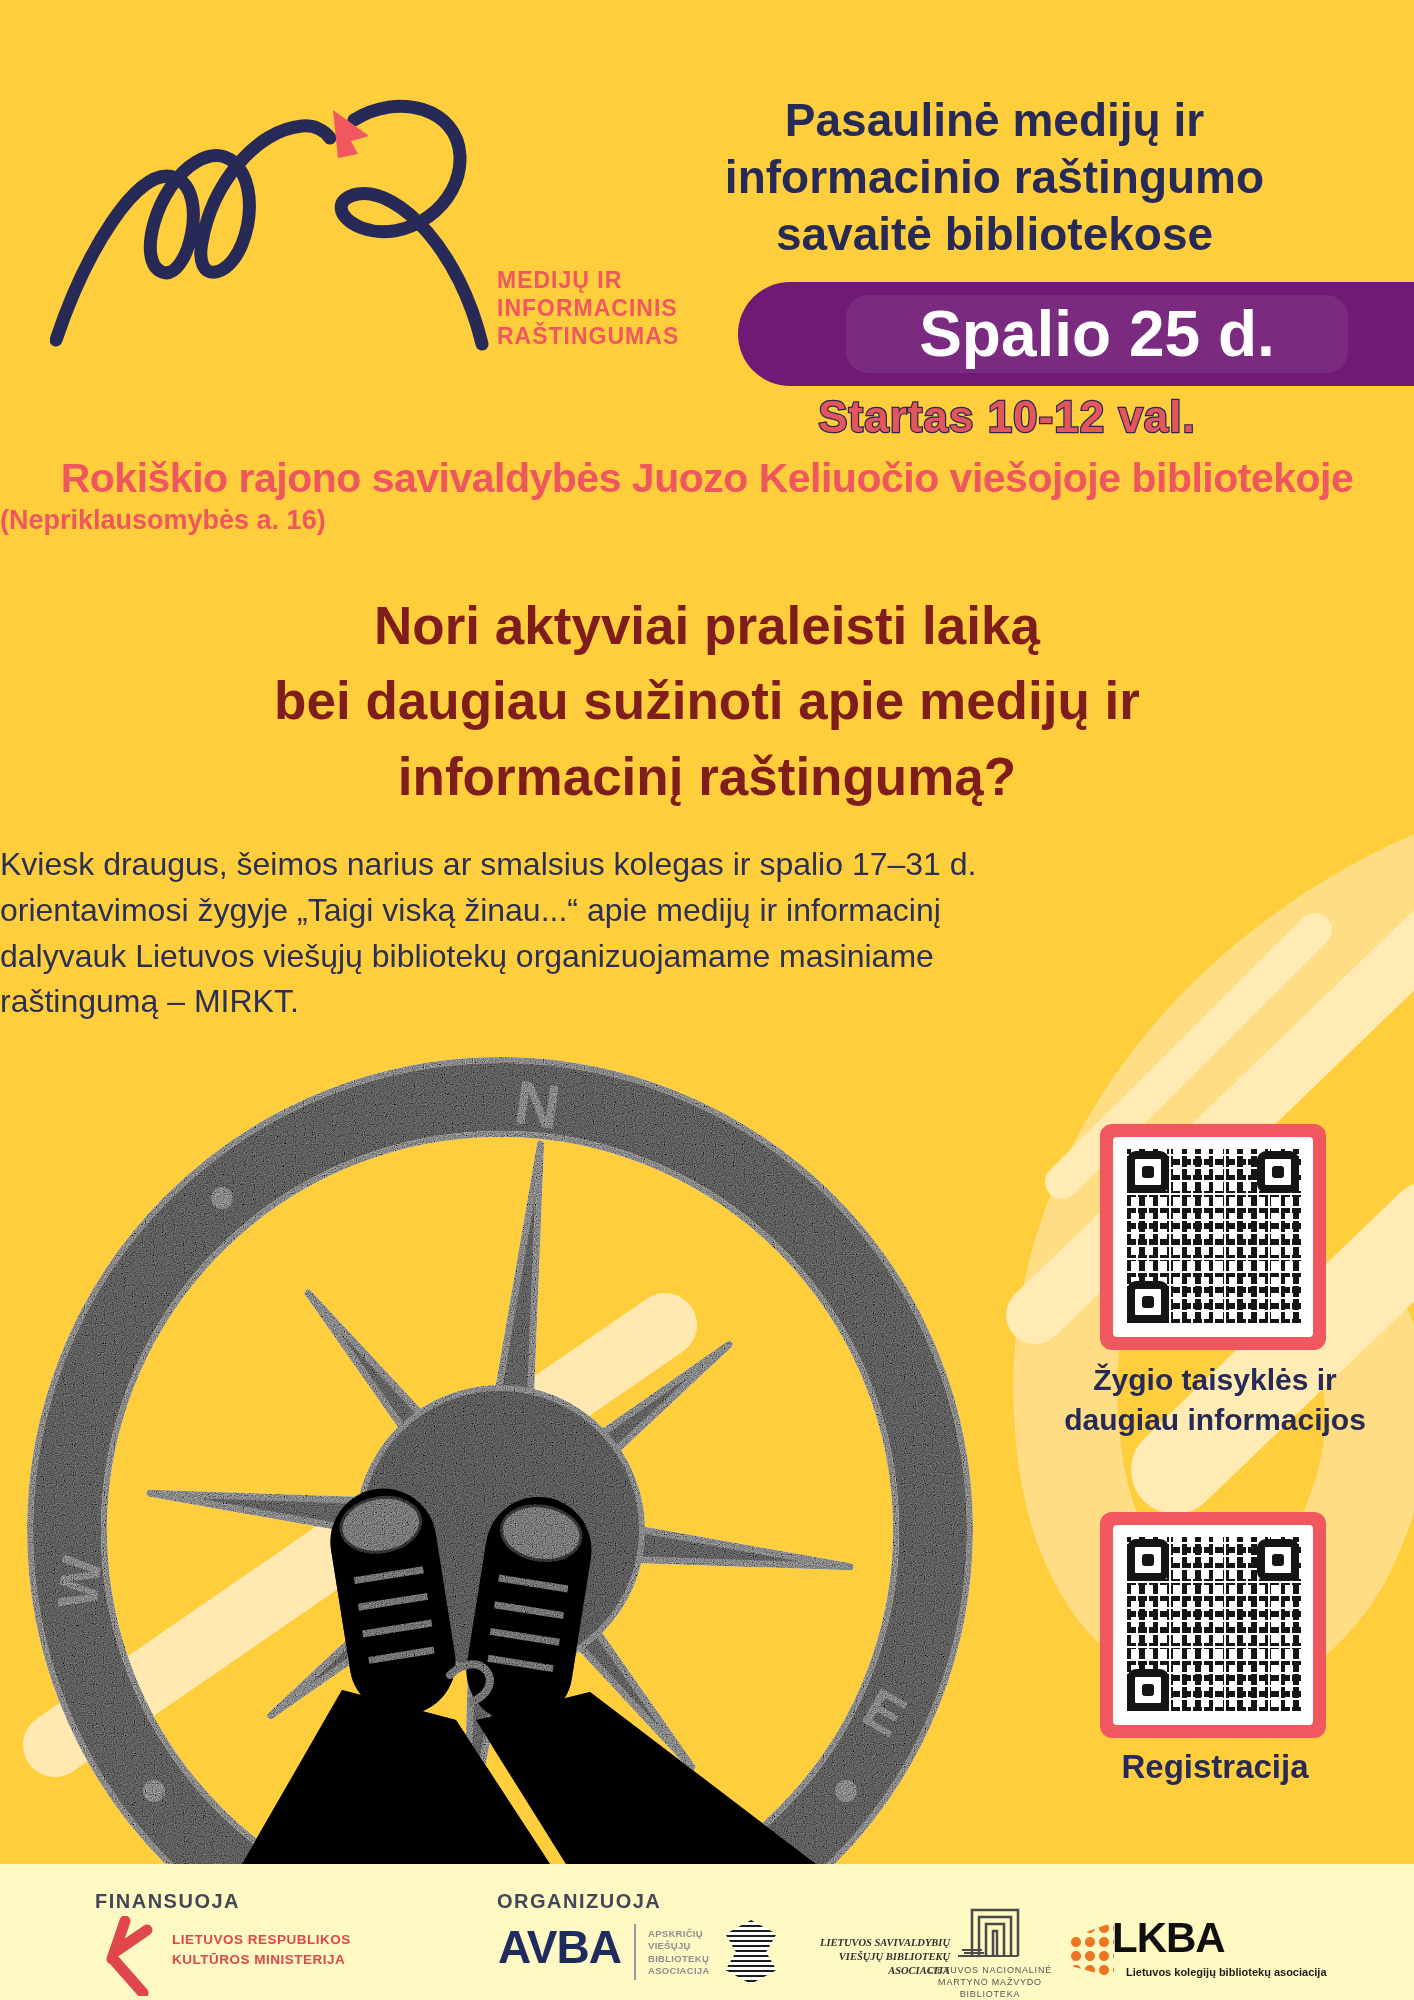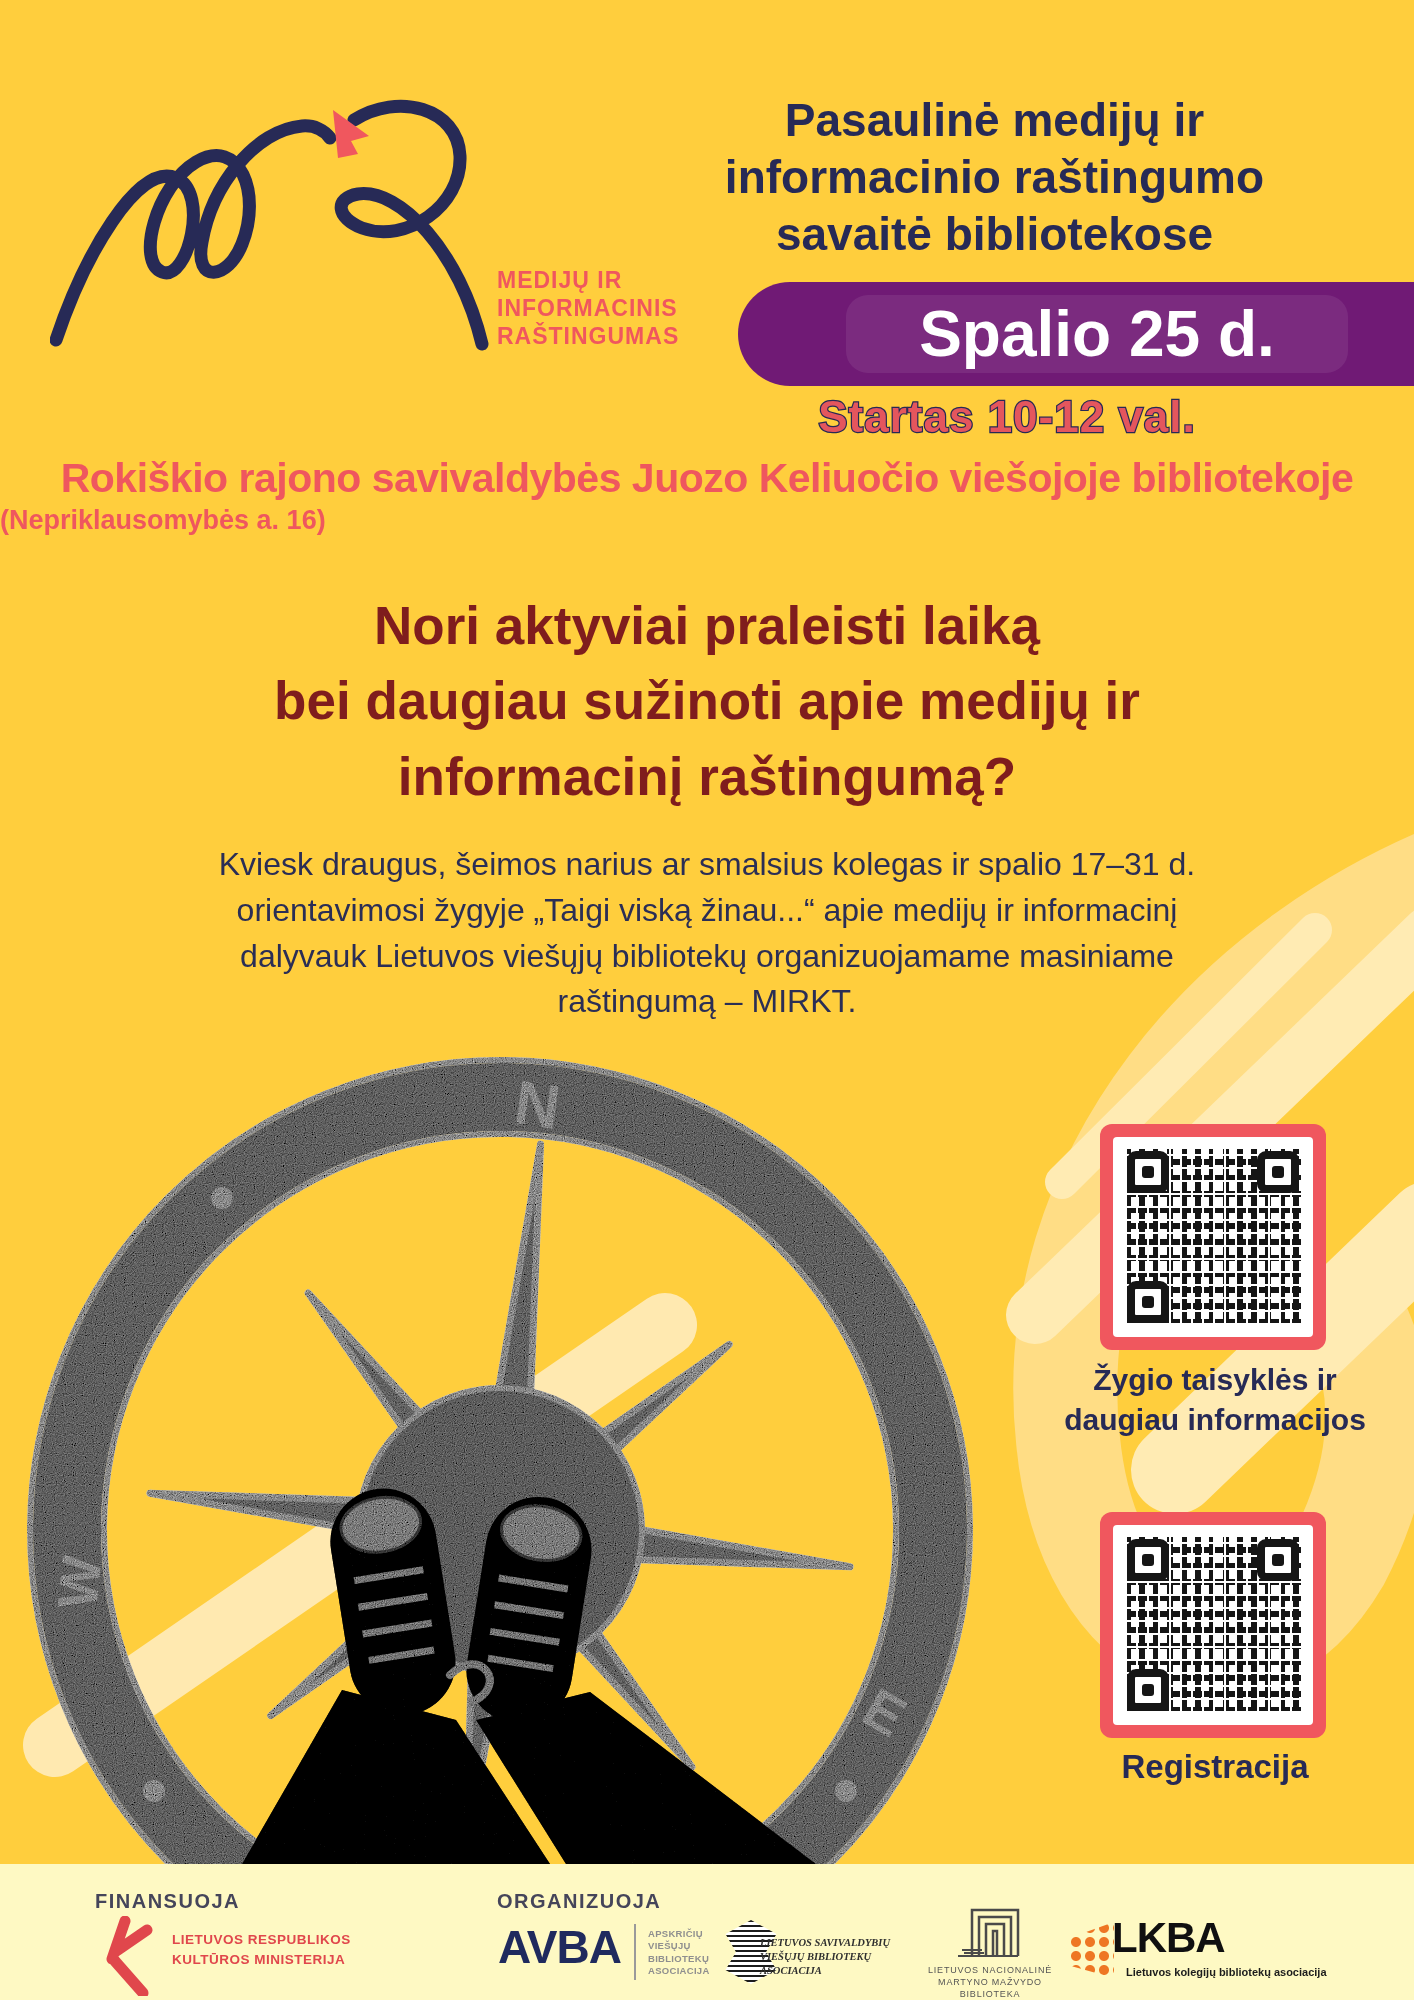--- a/index.html
+++ b/index.html
@@ -30,21 +30,21 @@
           -webkit-text-stroke:2.4px #272A56;paint-order:stroke fill;
           text-shadow:0 0 1px #272A56;}
   .location{left:0;top:455px;width:1414px;z-index:3;text-align:center;color:#EF575E;
           font-weight:bold;font-size:41px;letter-spacing:-0.5px;}
   .address{left:0;top:505px;width:1341px;z-index:3;color:#EF575E;
           font-weight:bold;font-size:27px;}
 
   
   .heading{left:0;top:588px;width:1414px;z-index:3;text-align:center;color:#7f1d1d;
           font-weight:bold;font-size:53px;line-height:1.42;}
-  .bodytext{left:0;top:842px;width:1414px;z-index:3;text-align:center;color:#2B2E55;
+  .bodytext{left:0;top:842px;width:1414px;z-index:3;text-align:left;color:#2B2E55;
           font-size:32px;line-height:1.43;}
 
   
   .qr-box{width:226px;height:226px;z-index:3;background:#F0575E;border-radius:12px;}
   .qr-white{position:absolute;inset:13px;background:#fff;border-radius:4px;}
   .qr-pattern{position:absolute;inset:12px;background-color:#fff;
     background-image:
       repeating-linear-gradient(90deg,#fff 0 2px,transparent 2px 11px),
       repeating-linear-gradient(0deg,#fff 0 2px,transparent 2px 13px),
       repeating-linear-gradient(90deg,#151515 0 6px,transparent 6px 14px),
@@ -70,21 +70,21 @@
           font-size:13.5px;line-height:1.45;letter-spacing:0.5px;}
   .avba-name{position:absolute;left:498px;top:56px;color:#1F2A5E;font-weight:800;
           font-size:46px;letter-spacing:-1px;}
   .avba-divider{position:absolute;left:634px;top:60px;width:2px;height:56px;background:#9a9a9a;}
   .avba-desc{position:absolute;left:648px;top:64px;color:#8F8F8F;font-weight:bold;
           font-size:9.5px;line-height:1.3;letter-spacing:0.3px;}
   .lsvba-mark{position:absolute;left:722px;top:56px;width:58px;height:64px;
           background:repeating-linear-gradient(#1c1c1c 0 2px,#fff 2px 5px);
           -webkit-clip-path:polygon(50% 0%,94% 22%,76% 50%,94% 78%,50% 100%,6% 78%,24% 50%,6% 22%);
           clip-path:polygon(50% 0%,94% 22%,76% 50%,94% 78%,50% 100%,6% 78%,24% 50%,6% 22%);}
-  .lsvba-text{position:absolute;left:760px;top:72px;width:150px;text-align:left;color:#2F2F2F;
+  .lsvba-text{position:absolute;left:800px;top:72px;width:150px;text-align:right;color:#2F2F2F;
           font-family:"Liberation Serif",serif;font-style:italic;font-weight:bold;
           font-size:10.5px;line-height:1.35;}
   #lnb-mark{position:absolute;left:952px;top:40px;}
   .lnb-text{position:absolute;left:920px;top:100px;width:140px;text-align:center;color:#555;
           font-size:9px;line-height:1.35;letter-spacing:0.8px;}
   .lkba-dots{position:absolute;left:1070px;top:58px;width:44px;height:56px;
           background-image:radial-gradient(circle at 6px 6px,#EE7623 4.5px,transparent 5.5px);
           background-size:14px 14px;
           -webkit-clip-path:polygon(100% 0,100% 100%,0 78%,0 28%);
           clip-path:polygon(100% 0,100% 100%,0 78%,0 28%);}

